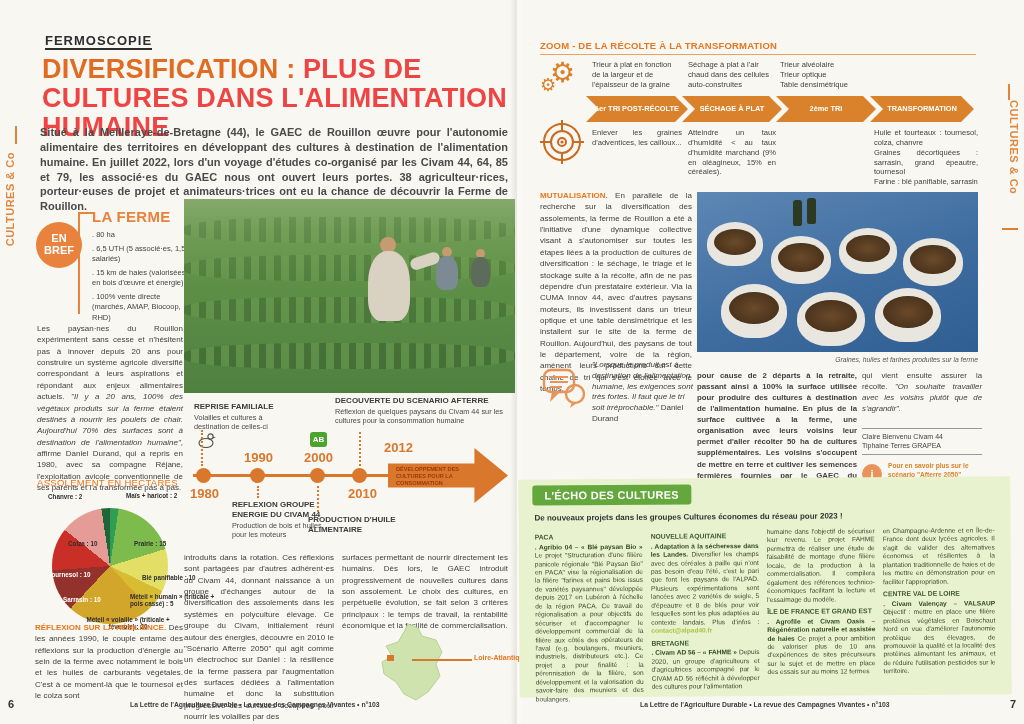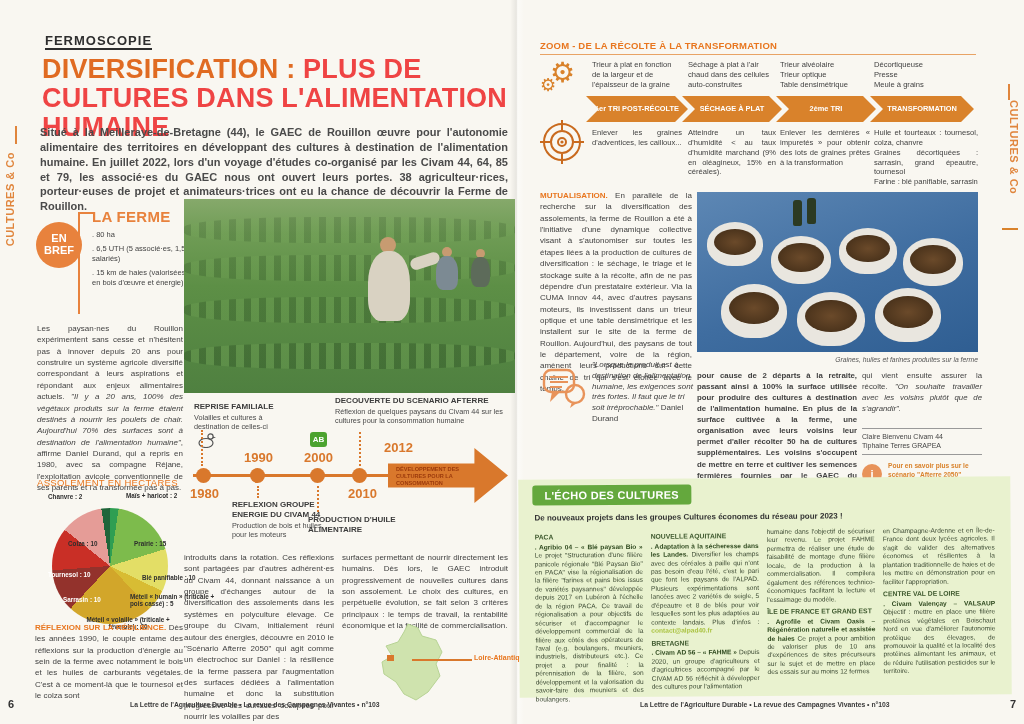--- a/index.html
+++ b/index.html
@@ -139,20 +139,21 @@
   <div class="farm-rule"></div>
   <div class="enbref">
     <span>EN</span>
     <span>BREF</span>
   </div>
   <div class="farm-title">LA FERME</div>
   <div class="farm-items">
     <div>. 80 ha</div>
     <div>. 6,5 UTH (5 associé·es, 1,5 salariés)</div>
     <div>. 15 km de haies (valorisées en bois d'œuvre et énergie)</div>
+    <div>. 100% vente directe (marchés, AMAP, Biocoop, RHD)</div>
   </div>
 
   <div class="farm-photo">
     <div class="row" style="top:18px;opacity:.5;"></div>
     <div class="row" style="top:56px;opacity:.6;"></div>
     <div class="row" style="top:98px;opacity:.7;"></div>
     <div class="row" style="top:144px;opacity:.8;"></div>
     <div class="head" style="left:196px;top:38px;width:16px;height:16px;"></div>
     <div class="ppl" style="left:184px;top:52px;width:42px;height:70px;background:#d9d2c2;"></div>
     <div class="ppl" style="left:226px;top:56px;width:30px;height:12px;background:#d9d2c2;border-radius:6px;transform:rotate(-18deg);"></div>
@@ -248,30 +249,26 @@
       <line x1="0" y1="22" x2="10" y2="22" stroke="#c96a1e" stroke-width="2"></line>
       <line x1="34" y1="22" x2="44" y2="22" stroke="#c96a1e" stroke-width="2"></line>
     </svg>
   </div>
 
   <div class="fcol ftop fx1">Trieur à plat en fonction de la largeur et de l'épaisseur de la graine</div>
   <div class="fcol ftop fx2">Séchage à plat à l'air chaud dans des cellules auto-construites</div>
   <div class="fcol ftop fx3">Trieur alvéolaire
 Trieur optique
 Table densimétrique</div>
-  <div class="fcol ftop fx4">Décortiqueuse
-Presse
-Meule à grains</div>
   <div class="chev cx1">1er TRI POST-RÉCOLTE</div>
   <div class="chev cx2">SÉCHAGE À PLAT</div>
   <div class="chev cx3">2ème TRI</div>
   <div class="chev cx4">TRANSFORMATION</div>
   <div class="fcol fbot fx1">Enlever les graines d'adventices, les cailloux...</div>
   <div class="fcol fbot fx2">Atteindre un taux d'humidité &lt; au taux d'humidité marchand (9% en oléagineux, 15% en céréales).</div>
-  <div class="fcol fbot fx3">Enlever les dernières « impuretés » pour obtenir des lots de graines prêtes à la transformation</div>
   <div class="fcol fbot fx4" style="width:104px;">Huile et tourteaux : tournesol, colza, chanvre
 Graines décortiquées : sarrasin, grand épeautre, tournesol
 Farine : blé panifiable, sarrasin</div>
 
   <div class="bodytxt rcol1">
     <span class="sec-label">MUTUALISATION.</span><span> En parallèle de la recherche sur la diversification des assolements, la ferme de Rouillon a été à l'initiative d'une dynamique collective visant à s'autonomiser sur toutes les étapes liées à la production de cultures de diversification : le séchage, le triage et le stockage suite à la récolte, afin de ne pas dépendre d'un prestataire extérieur. Via la CUMA Innov 44, avec d'autres paysans moteurs, ils investissent dans un trieur optique et une table densimétrique et les installent sur le site de la ferme de Rouillon. Aujourd'hui, des paysans de tout le département, voire de la région, amènent leurs productions sur cette chaîne de tri qui s'est étoffée avec le temps.</span>
   </div>
 
   <div class="quote-wrap">
     <div class="bubble">

